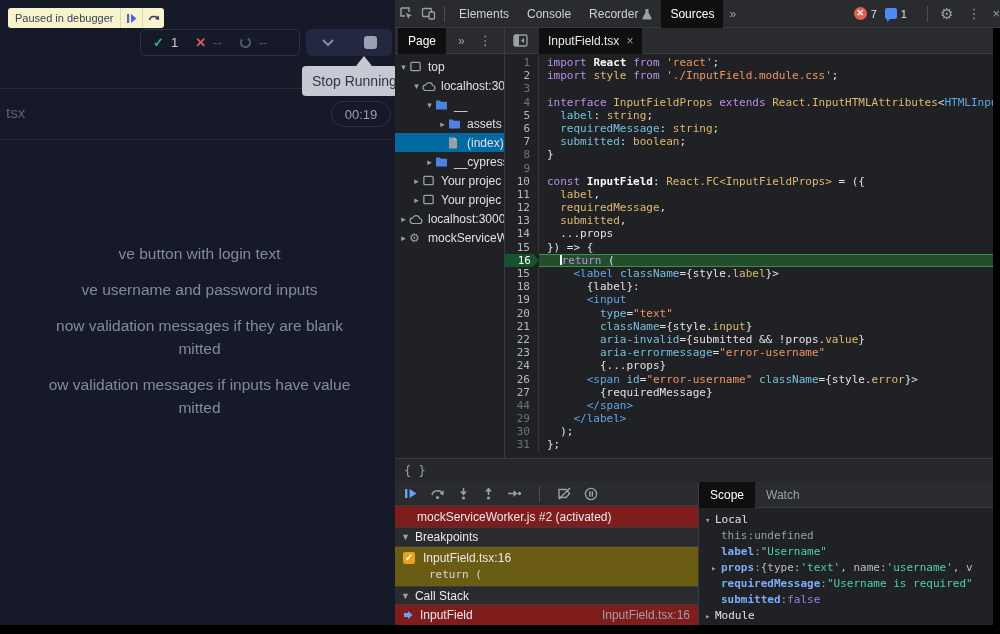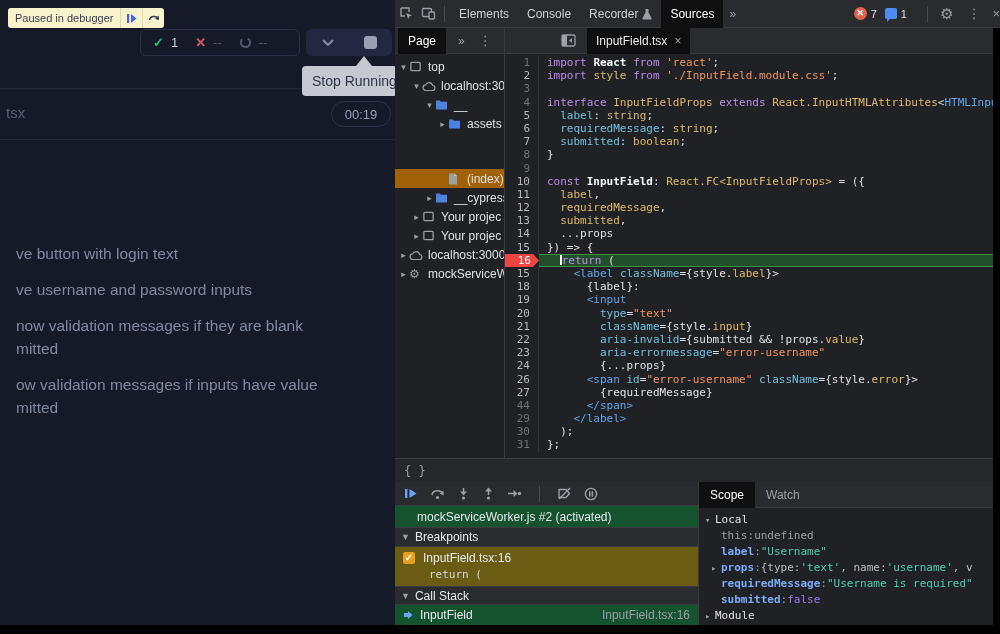--- a/index.html
+++ b/index.html
@@ -31,21 +31,21 @@
              background:#c6c9d2; border-radius:4px; color:#2f3347; font-size:14px;
              display:flex; align-items:center; padding-left:10px; white-space:nowrap; overflow:hidden; }
   .tooltip-caret { position:absolute; left:356px; top:56px; width:0; height:0;
                    border-left:8px solid transparent; border-right:8px solid transparent;
                    border-bottom:10px solid #c6c9d2; }
   .spec-row { position:relative; height:51px; border-bottom:1px solid #20253a; }
   .spec-name { position:absolute; left:6px; top:15px; font-size:15px; color:#596075; }
   .spec-timer { position:absolute; right:4px; top:12px; width:60px; height:26px;
                 border:1px solid #2c3148; border-radius:13px; color:#979eb4; font-size:13px;
                 display:flex; align-items:center; justify-content:center; }
-  .tests { position:absolute; left:16px; top:242px; right:0; }
+  .tests { position:absolute; left:4px; top:242px; right:0;text-align:center; }
   .test-item { margin-bottom:13px; font-size:15.5px; line-height:23px; color:#828aa0; }
 
   
   #devtools { position:absolute; left:395px; top:0; width:605px; height:625px;
               background:#202124; color:#e8eaed; font-size:12px; overflow:hidden; }
   .dt-toolbar { height:28px; background:#292b2e; border-bottom:1px solid #3a3b3e;
                 display:flex; align-items:center; }
   .tb-ic { width:22px; display:flex; align-items:center; justify-content:center; color:#9aa0a6; }
   .tb-div { width:1px; height:16px; background:#4a4c50; margin:0 5px; }
   .dt-tab { padding:0 9px; height:28px; line-height:28px; color:#cdd1d6; white-space:nowrap;
@@ -53,53 +53,53 @@
   .dt-tab.active { background:#0f0f10; color:#fff; }
   .tb-more { color:#9aa0a6; padding:0 6px; }
   .badge { display:flex; align-items:center; gap:4px; color:#dfe1e5; font-size:11px; padding:0 4px; }
   .err-circ { width:13px; height:13px; border-radius:50%; background:#e4604e; color:#fff;
               font-size:9px; line-height:13px; text-align:center; font-weight:bold; }
   .msg-bub { width:12px; height:11px; background:#4e8bf0; border-radius:2px; position:relative; }
   .msg-bub:after { content:""; position:absolute; left:2px; bottom:-3px;
                    border-left:4px solid #4e8bf0; border-bottom:4px solid transparent; }
   .gear { font-size:15px; color:#9aa0a6; }
   .kebab { color:#9aa0a6; font-size:13px; letter-spacing:0; }
-  .dt-row2 { height:26px; background:#292b2e; border-bottom:1px solid #3a3b3e; display:flex;gap:48px; }
+  .dt-row2 { height:26px; background:#292b2e; border-bottom:1px solid #3a3b3e; display:flex; }
   .nav-head { width:110px; display:flex; align-items:center; border-right:1px solid #3a3b3e; }
   .page-tab { background:#0f0f10; color:#fff; height:26px; line-height:26px; padding:0 10px; margin-left:3px; }
   .editor-tabs { flex:1; display:flex; align-items:center; }
   .src-tab { background:#0f0f10; height:26px; display:flex; align-items:center; gap:7px;
              padding:0 9px; margin-left:8px; color:#e8eaed; }
   .src-tab .x { color:#9aa0a6; font-size:12px; }
   .dt-body { display:flex; height:404px; }
   .sidebar { width:110px; border-right:1px solid #3a3b3e; padding-top:3px; overflow:hidden; background:#202124; }
   .tree-row { height:19px; display:flex; align-items:center; white-space:nowrap; font-size:12px; color:#dfe1e5; }
-  .tree-row.selected { background:#a16207;margin-top:36px; }
+  .tree-row.selected { background:#0369a1; }
   .tr-arrow { width:11px; color:#9aa0a6; font-size:9px; text-align:center; flex-shrink:0; }
   .tr-icon { width:15px; height:14px; margin-right:4px; flex-shrink:0; display:flex; align-items:center; }
   .editor { flex:1; overflow:hidden; font-family:"DejaVu Sans Mono", monospace; font-size:11px; padding-top:2px; }
   .code-line { display:flex; height:13.2px; line-height:13.2px; white-space:pre; }
   .ln-gut { width:34px; flex-shrink:0; text-align:right; padding-right:8px; color:#6e7378;
             border-right:1px solid #343639; }
   .ln-gut.bright { color:#b6bac0; }
-  .ln-gut.cur { background:#ef4444; color:#fff; border-right:none;
+  .ln-gut.cur { background:#14532d; color:#fff; border-right:none;
                 clip-path:polygon(0 0,82% 0,100% 50%,82% 100%,0 100%); }
   .ln-body { flex:1; padding-left:8px; overflow:hidden; }
   .ln-body.cur { background:#234e2b; border-top:1px solid #3e8e47; border-bottom:1px solid #3e8e47;
                  height:13.2px; line-height:11px; }
   .tok-d{color:#dfe1e5} .tok-k{color:#b98ee8} .tok-s{color:#ef9662} .tok-v{color:#ddba70}
   .tok-t{color:#61a6e8} .tok-a{color:#74c0dd} .tok-w{color:#f7f8f9;font-weight:bold} .tok-b{color:#61a6e8}
   .crt { display:inline-block; width:1.5px; height:10px; background:#fff; vertical-align:-1px; }
   .status-bar { height:24px; border-top:1px solid #3a3b3e; background:#26272a; display:flex;
                 align-items:center; color:#9aa0a6; font-size:12px; padding-left:9px; gap:10px; white-space:nowrap; overflow:hidden; }
   .sb-link { text-decoration:underline; color:#9aa0a6; }
   .braces { font-family:"DejaVu Sans Mono",monospace; color:#9aa0a6; }
 
   .debugger { display:flex; height:143px; }
-  .dbg-left { width:304px; border-right:1px solid #3a3b3e; display:flex; flex-direction:column; background:#14532d; }
+  .dbg-left { width:304px; border-right:1px solid #3a3b3e; display:flex; flex-direction:column; background:#7f1d1d; }
   .controls { height:25px; background:#292b2e; border-bottom:1px solid #3a3b3e;
               display:flex; align-items:center; padding-left:8px; gap:12px; }
   .ctl { display:flex; align-items:center; }
   .thread-row { height:22px; line-height:22px; padding-left:22px; border-bottom:1px solid #3a3b3e;
                 color:#e8eaed; white-space:nowrap; overflow:hidden; }
   .section-h { height:19px; background:#292b2e; border-bottom:1px solid #3a3b3e;
                display:flex; align-items:center; padding-left:6px; gap:5px; color:#e8eaed; }
   .sec-arrow { color:#9aa0a6; font-size:9px; }
   .bp-entry { height:41px; background:#6b5c14; border-bottom:1px solid #3a3b3e; padding:4px 8px 0; }
   .bp-row1 { display:flex; align-items:center; gap:8px; }

